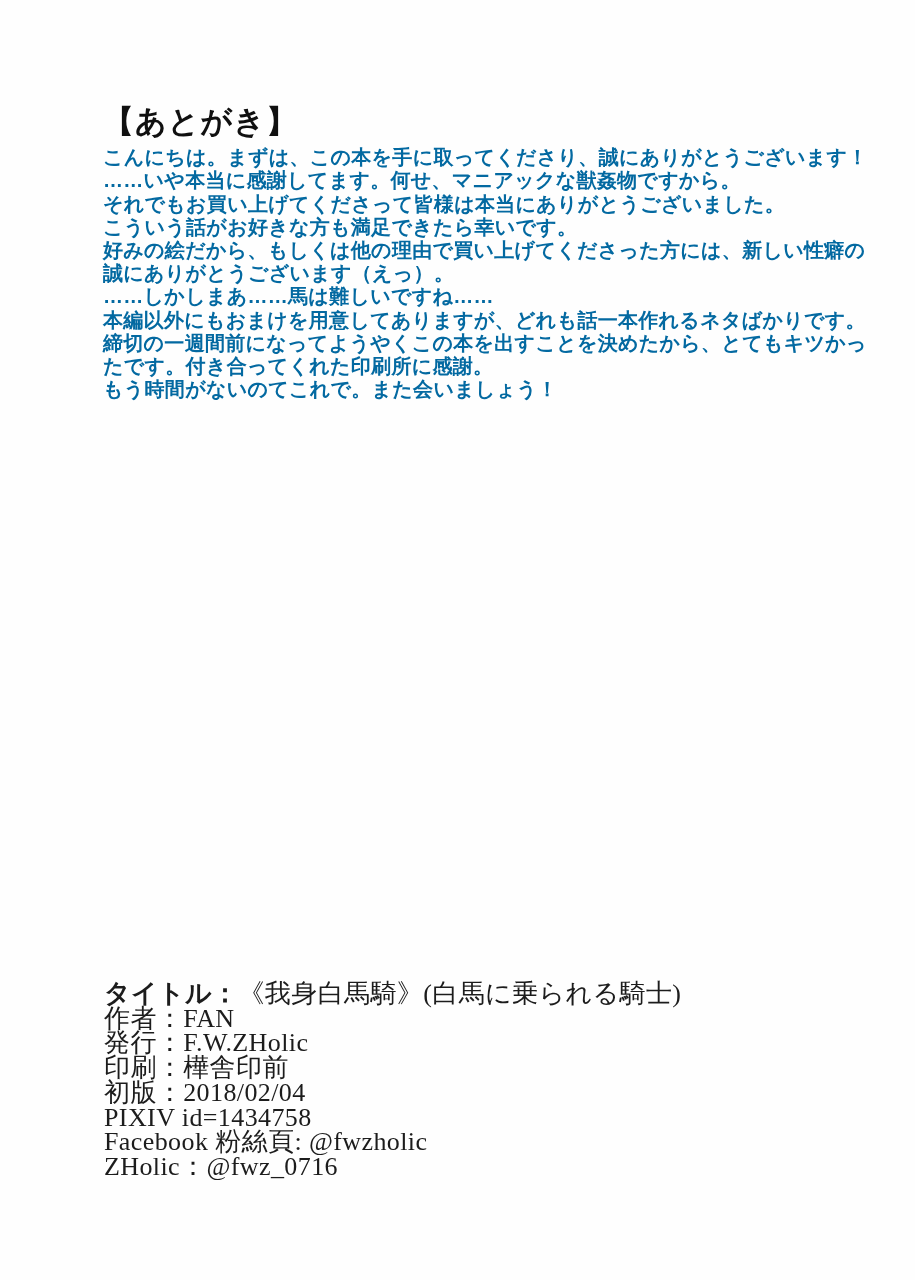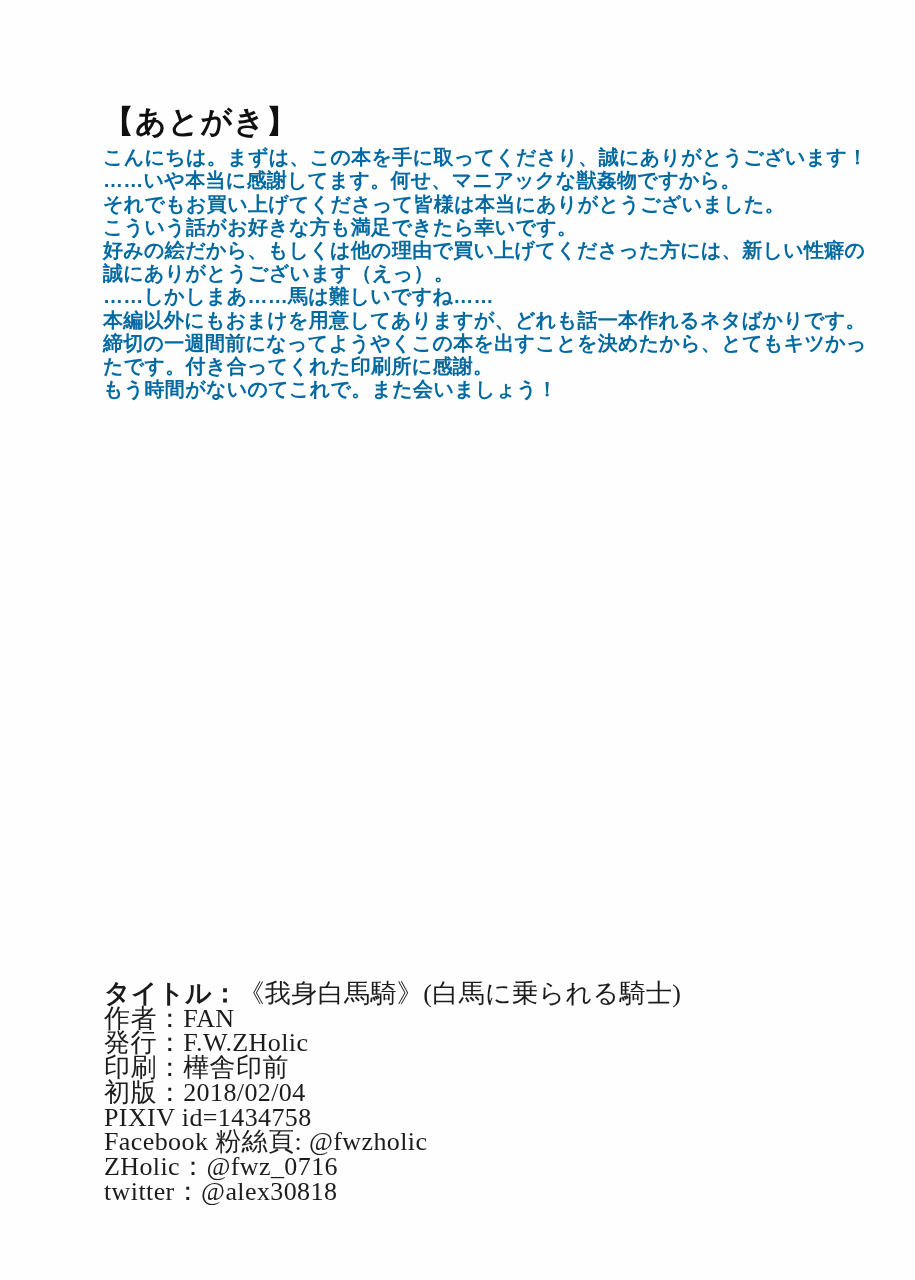--- a/index.html
+++ b/index.html
@@ -85,16 +85,15 @@
     <div class="colophon-line">
       <span class="colophon-title-label">タイトル：</span><span>《我身白馬騎》(白馬に乗られる騎士)</span>
     </div>
     <div class="colophon-line">作者：FAN</div>
     <div class="colophon-line">発行：F.W.ZHolic</div>
     <div class="colophon-line">印刷：樺舎印前</div>
     <div class="colophon-line">初版：2018/02/04</div>
     <div class="colophon-line">PIXIV id=1434758</div>
     <div class="colophon-line">Facebook 粉絲頁: @fwzholic</div>
     <div class="colophon-line">ZHolic：@fwz_0716</div>
-    <div class="colophon-line">twitter：@alex30818</div>
   </section>
 
 </div>
 
 </body></html>

